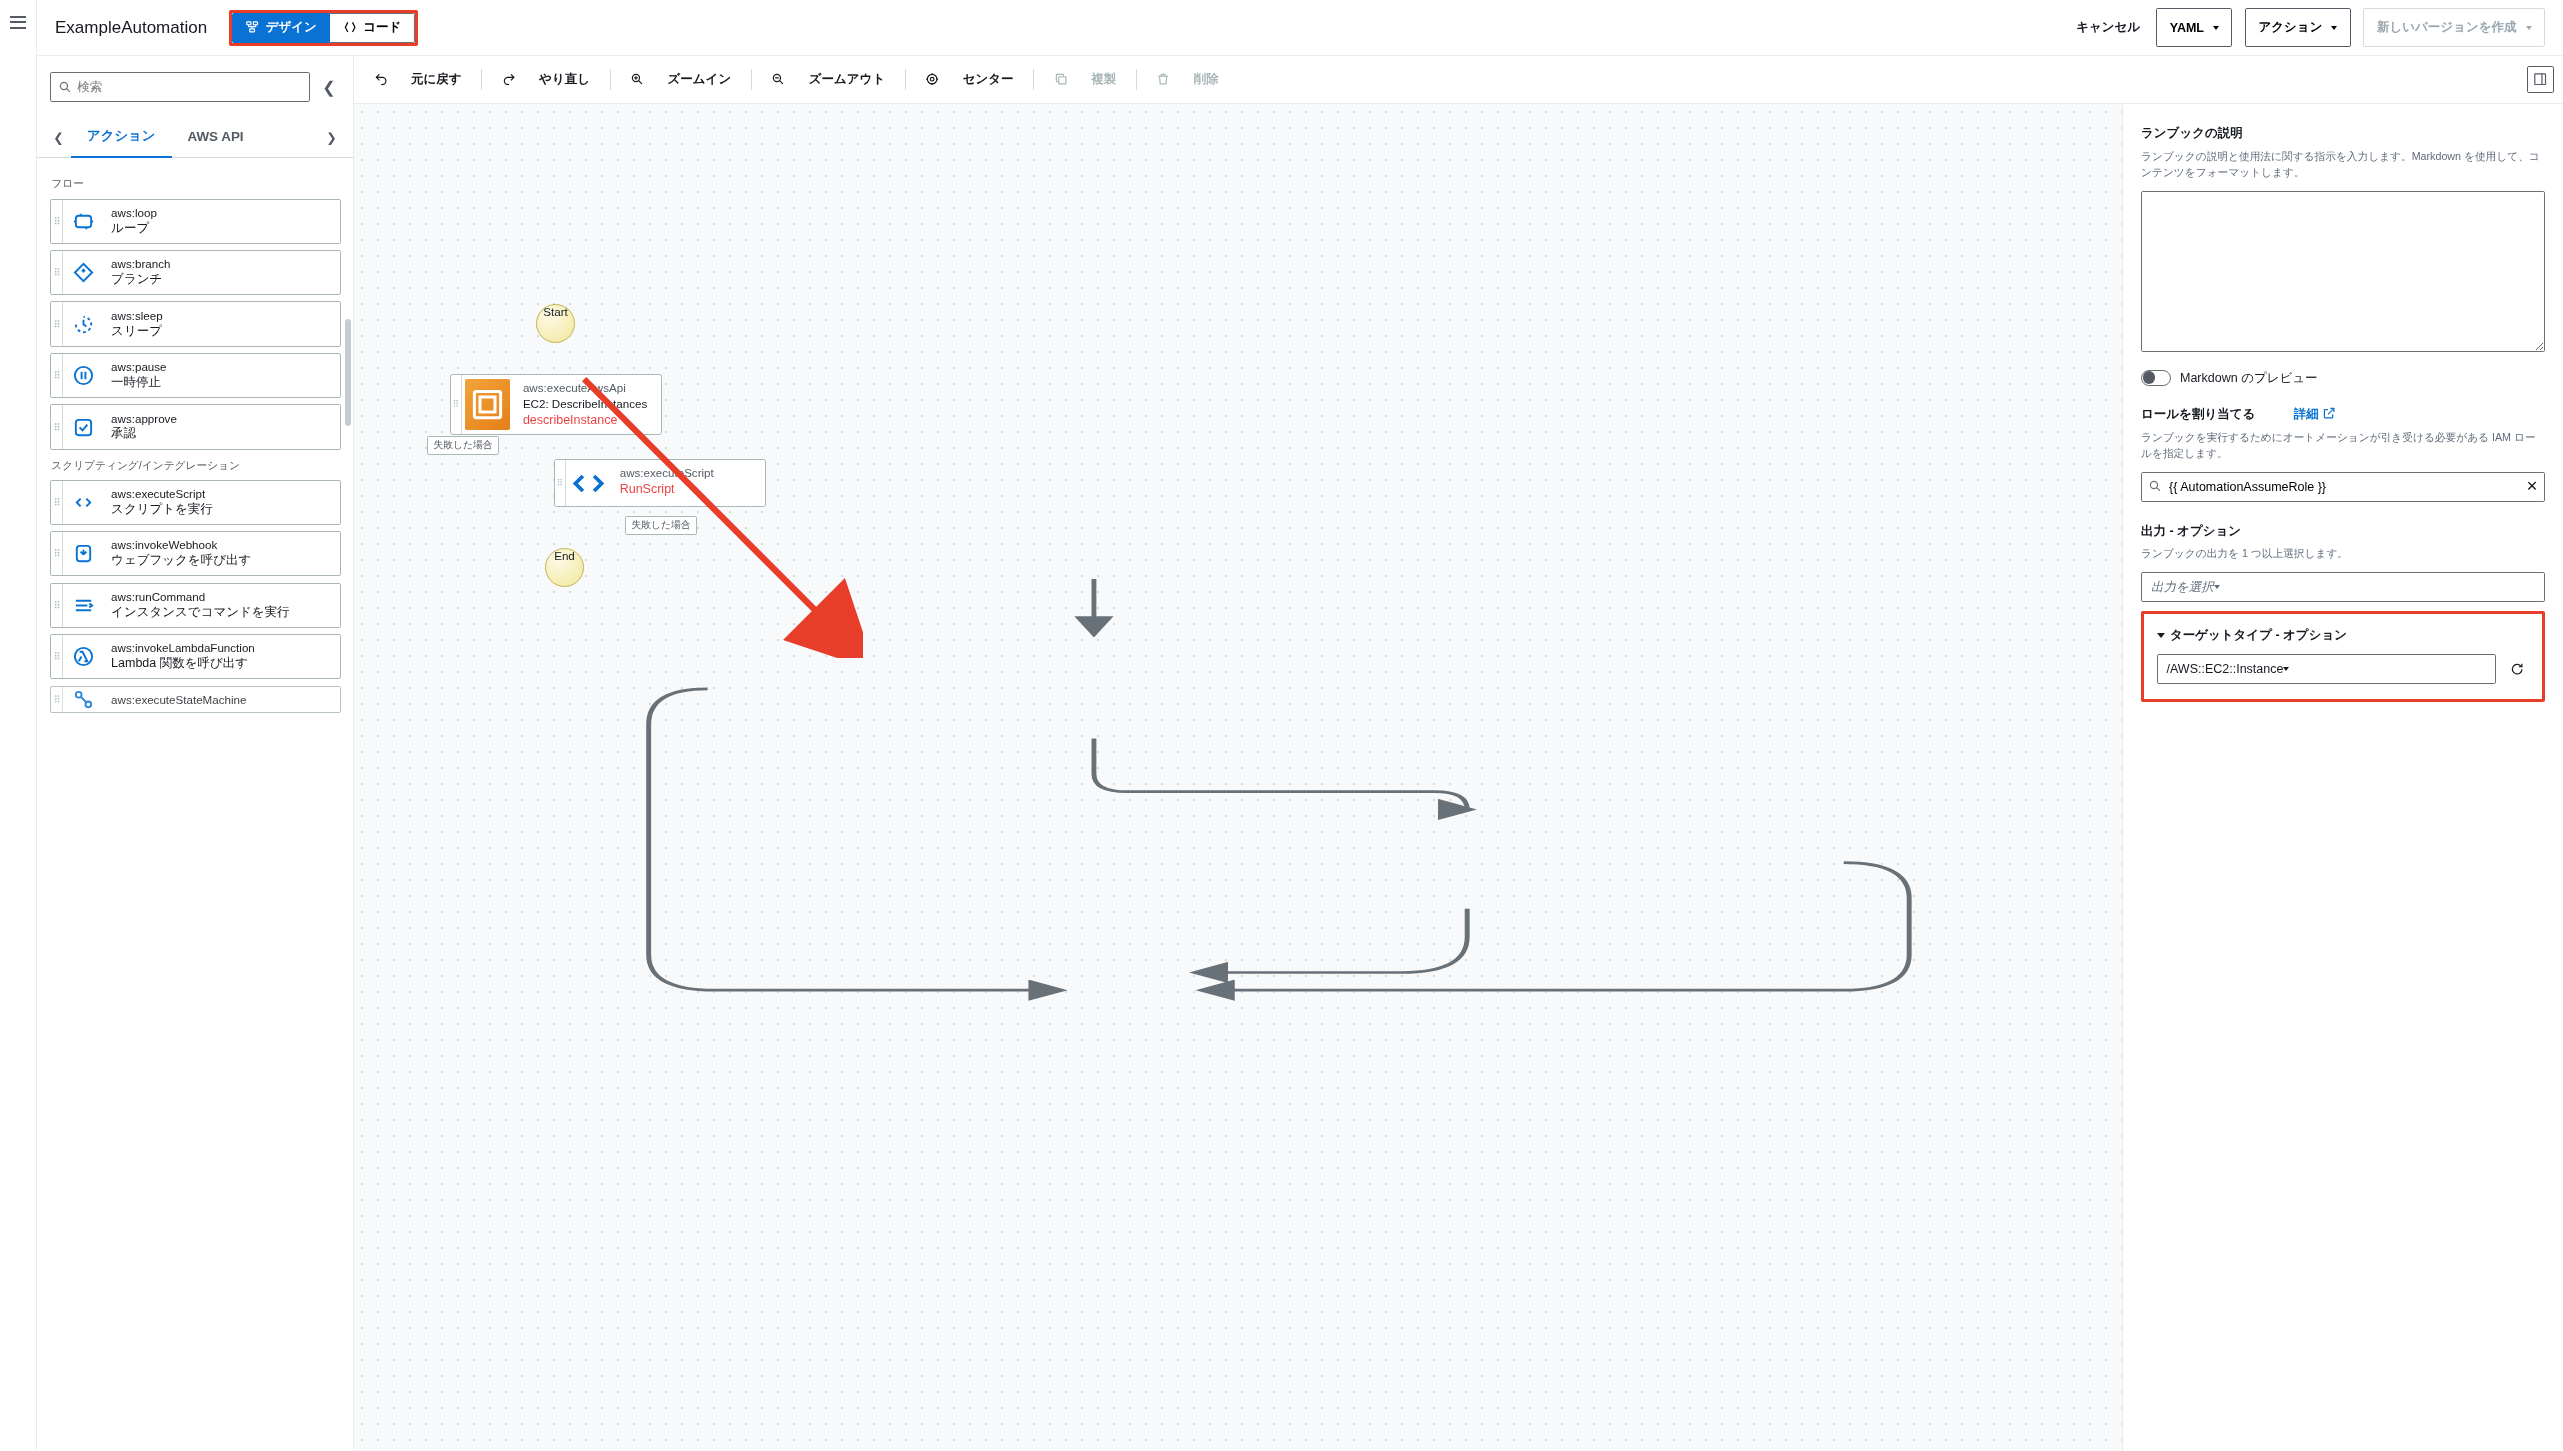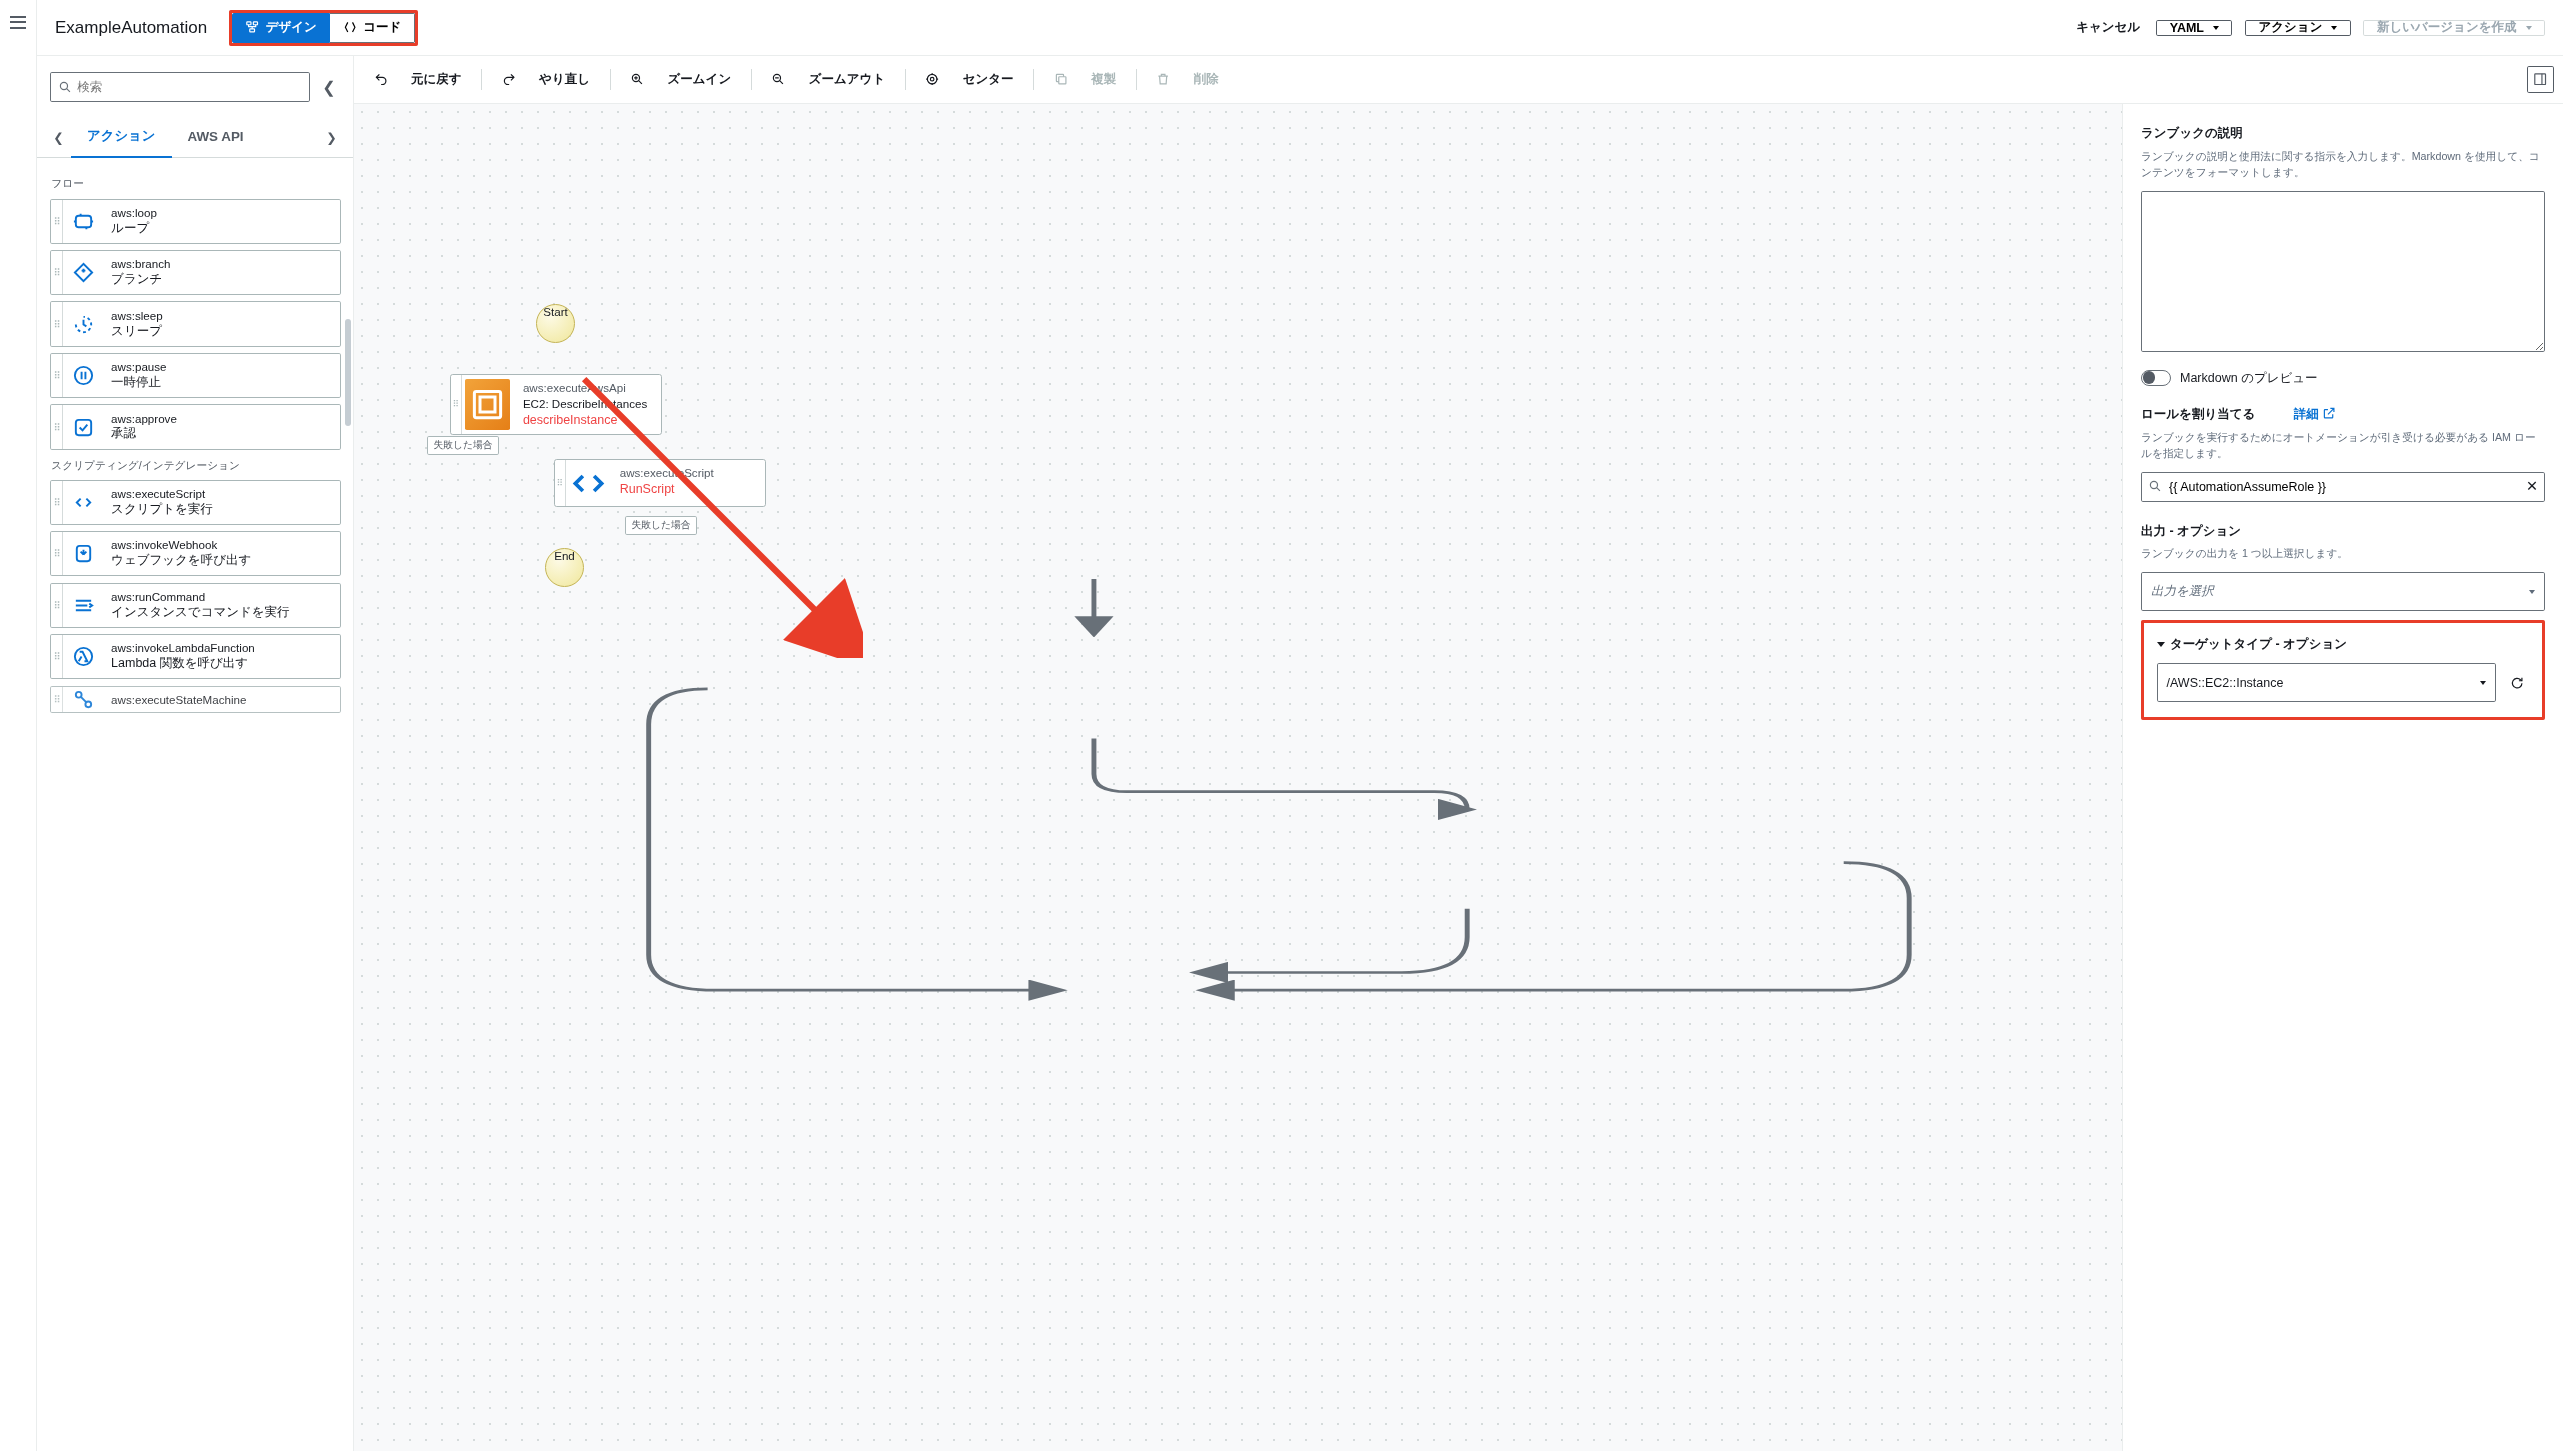--- a/index.html
+++ b/index.html
@@ -13,21 +13,21 @@
 
 .top-header { height: 56px; border-bottom: 0.9px solid #eaeded; display: flex; align-items: center; padding: 0 18px; gap: 12.5px; }
 .doc-title { font-size: 17px; font-weight: 400; margin-right: 9px; }
 .seg-group { display: flex; border: 3.6px solid #e83d29; border-radius: 1.8px; }
 .seg-btn { height: 30px; padding: 0 12.5px; display: flex; align-items: center; gap: 6.2px; font-size: 12.5px; font-weight: 700; background: #fff; border: 0.9px solid #687078; cursor: pointer; }
 .seg-btn.active { background: #0972d3; color: #fff; border-color: #0972d3; }
 .seg-btn:first-child { border-radius: 1.8px 0 0 1.8px; }
 .seg-btn:last-child { border-radius: 0 1.8px 1.8px 0; border-left: none; }
 .flex-spacer { flex: 1; }
 .hdr-link { font-size: 12.5px; font-weight: 700; cursor: pointer; padding: 5.4px 3.6px; }
-.hdr-btn { height: 16px; padding: 0 12.5px; border: 0.9px solid #545b64; background: #fff; border-radius: 1.8px; font-size: 12.5px; font-weight: 700; display: flex; align-items: center; gap: 9px; cursor: pointer; }
+.hdr-btn { height: 39px; padding: 0 12.5px; border: 0.9px solid #545b64; background: #fff; border-radius: 1.8px; font-size: 12.5px; font-weight: 700; display: flex; align-items: center; gap: 9px; cursor: pointer; }
 .hdr-btn.disabled { color: #9aa7b0; border-color: #d5dbdb; }
 .caret-down { width: 0; height: 0; border-left: 3.6px solid transparent; border-right: 3.6px solid transparent; border-top: 4.5px solid currentColor; }
 
 
 .body-row { flex: 1; display: flex; min-height: 0; }
 .left-panel { width: 317px; border-right: 0.9px solid #eaeded; display: flex; flex-direction: column; position: relative; }
 .lp-top { padding: 16px 12.5px 0 12.5px; display: flex; align-items: center; gap: 7.1px; }
 .search-box { flex: 1; height: 30px; border: 0.9px solid #687078; border-radius: 1.8px; display: flex; align-items: center; padding: 0 7.1px; gap: 5.4px; }
 .search-box input { border: none; outline: none; flex: 1; font-size: 12.5px; height: 100%; }
 .collapse-caret { width: 23px; text-align: center; font-size: 16px; color: #545b64; cursor: pointer; }
@@ -83,21 +83,21 @@
 .rp-help { font-size: 10.7px; color: #5f6b7a; line-height: 1.5; margin-bottom: 5.4px; }
 .rp-textarea { width: 100%; height: 161px; border: 0.9px solid #687078; border-radius: 1.8px; padding: 5.4px; font-size: 12.5px; resize: vertical; }
 .toggle-row { display: flex; align-items: flex-start; gap: 9px; margin: 12.5px 0 9px; }
 .toggle { width: 30px; height: 16px; border-radius: 8px; background: #fff; border: 0.9px solid #687078; position: relative; cursor: pointer; }
 .toggle::after { content: ''; position: absolute; left: 0.9px; top: 0.9px; width: 12.5px; height: 12.5px; border-radius: 50%; background: #545b64; }
 .inline-link { color: #0972d3; font-weight: 700; cursor: pointer; display: inline-flex; align-items: flex-start; gap: 3.6px; padding-left: 28px; }
 .role-input-row { position: relative; }
 .role-input { width: 100%; height: 30px; border: 0.9px solid #687078; border-radius: 1.8px; padding: 0 27px 0 27px; font-size: 12.5px; }
 .role-input-row .srch { position: absolute; left: 7.1px; top: 7.1px; }
 .role-input-row .clr { position: absolute; right: 7.1px; top: 6.2px; cursor: pointer; font-size: 14.3px; }
-.select-row { width: 100%; height: 39px; border: 0.9px solid #687078; border-radius: 1.8px; padding: 0 9px; display: flex; align-items: center; justify-content: space-between; cursor: pointer; font-size: 12.5px; }
+.select-row { width: 100%; height: 30px; border: 0.9px solid #687078; border-radius: 1.8px; padding: 0 9px; display: flex; align-items: center; cursor: pointer; font-size: 12.5px; }
 .select-row.placeholder { color: #5f6b7a; font-style: italic; }
 
 .rp-highlight { border: 3.6px solid #e83d29; border-radius: 1.8px; padding: 12.5px 12.5px 14.3px; margin-top: 3.6px; }
 .rp-section-head { display: flex; align-items: center; gap: 5.4px; font-weight: 700; font-size: 12.5px; cursor: pointer; margin-bottom: 10.7px; }
 .rp-section-head .tri { width: 0; height: 0; border-left: 4.5px solid transparent; border-right: 4.5px solid transparent; border-top: 5.4px solid #16191f; }
 .target-row { display: flex; gap: 9px; align-items: center; }
 .refresh-btn { width: 25px; height: 25px; display: flex; align-items: center; justify-content: center; cursor: pointer; }
 
 .icon-svg { width: 14.3px; height: 14.3px; }
 </style>

